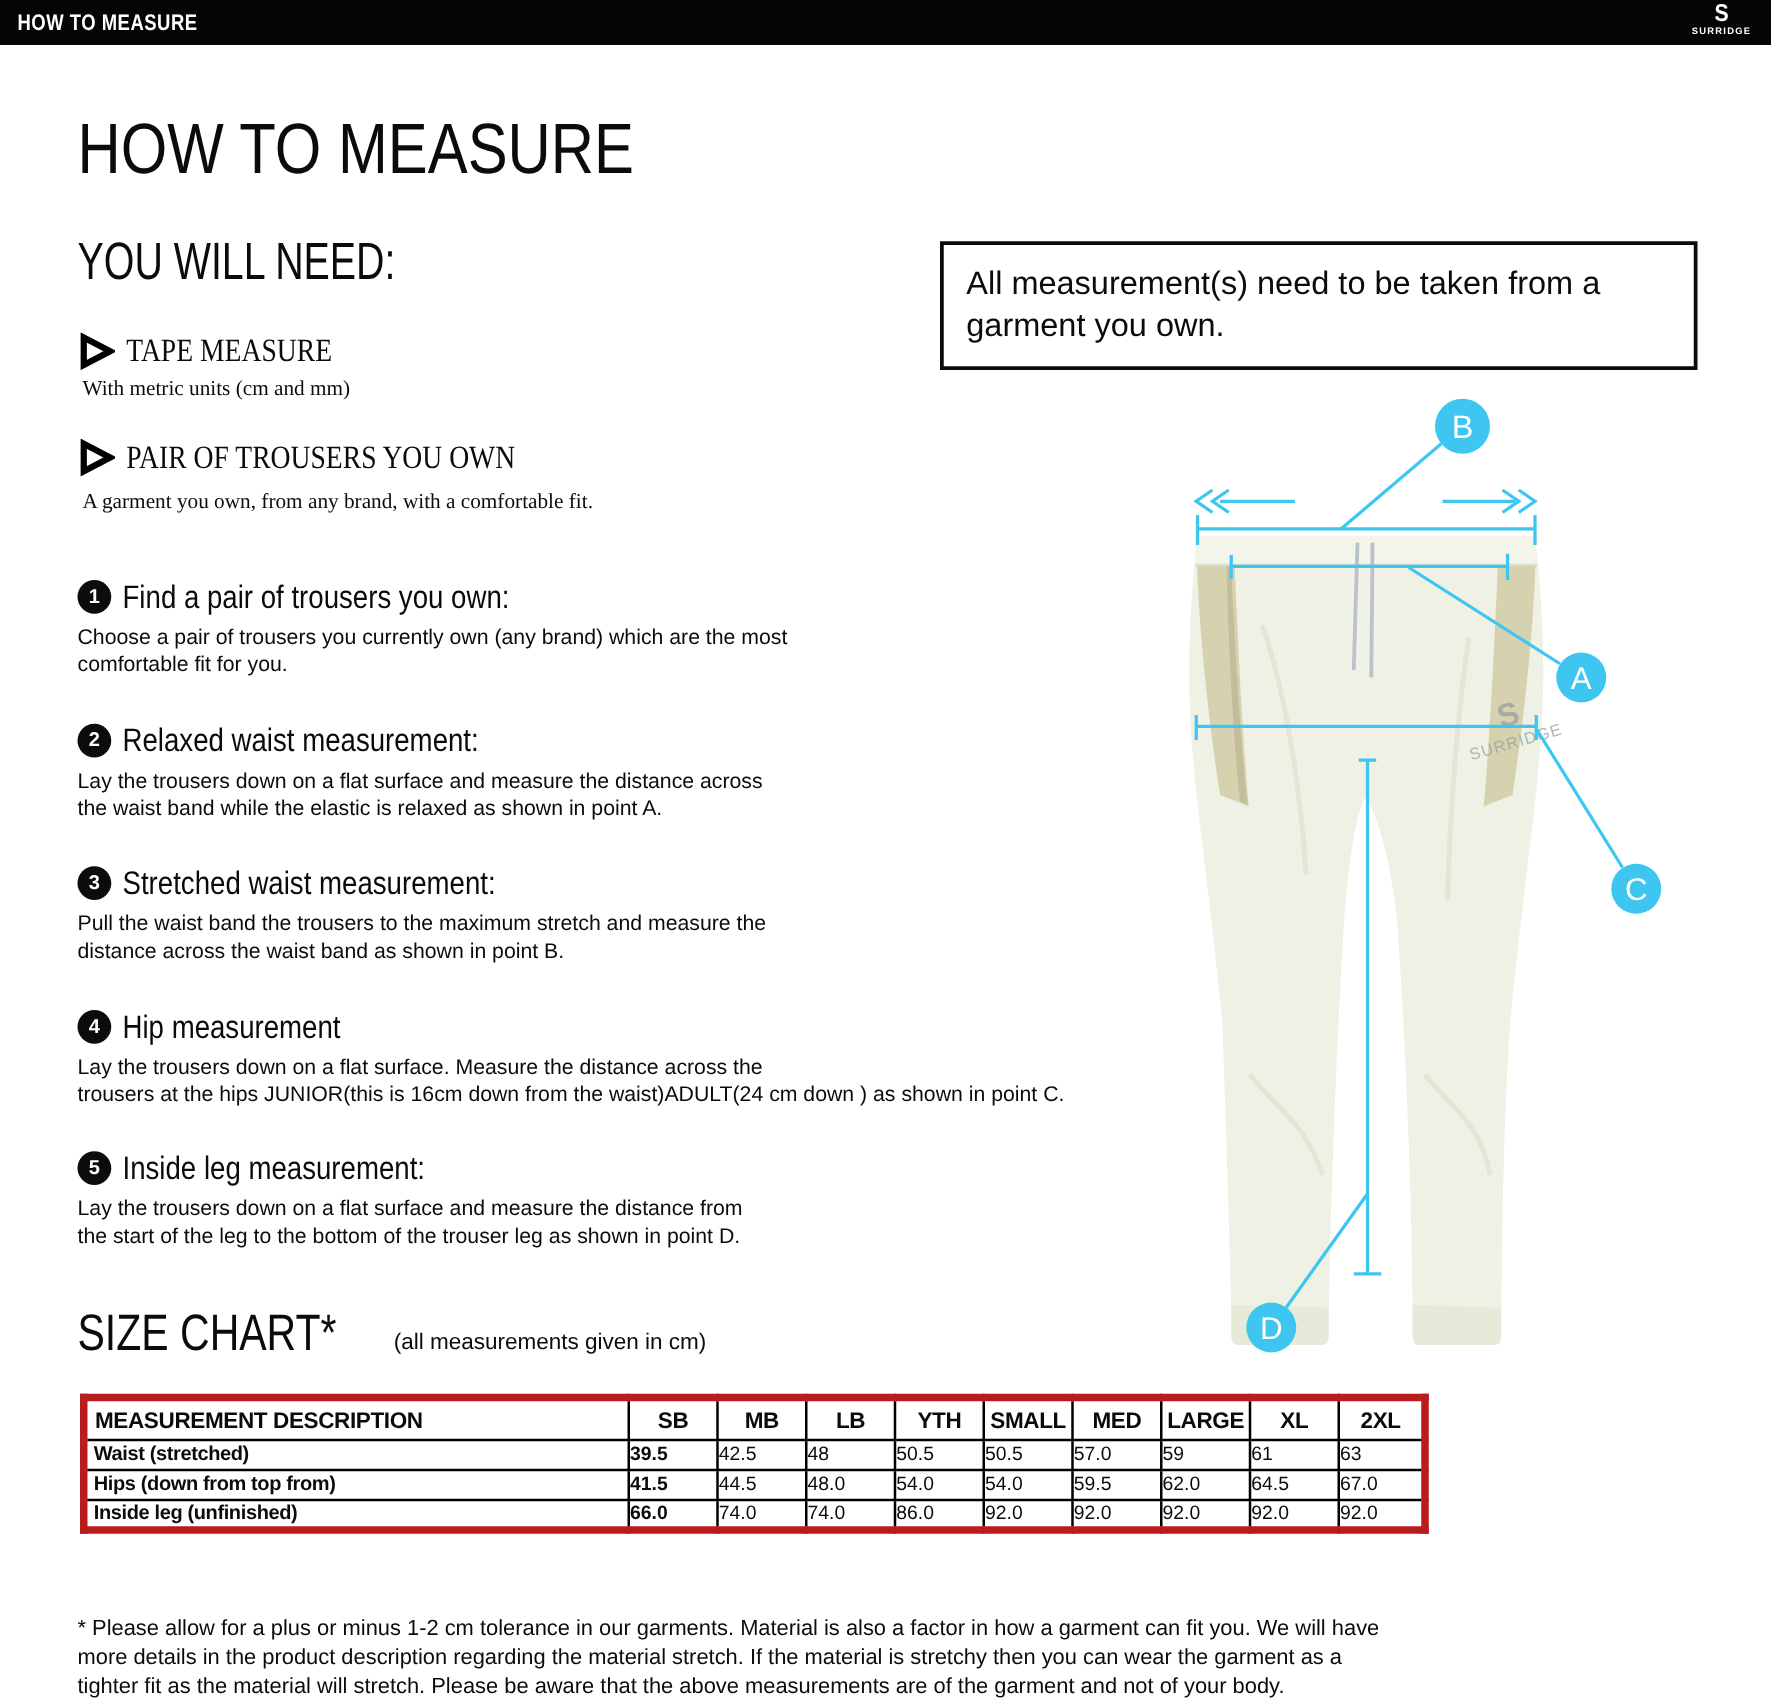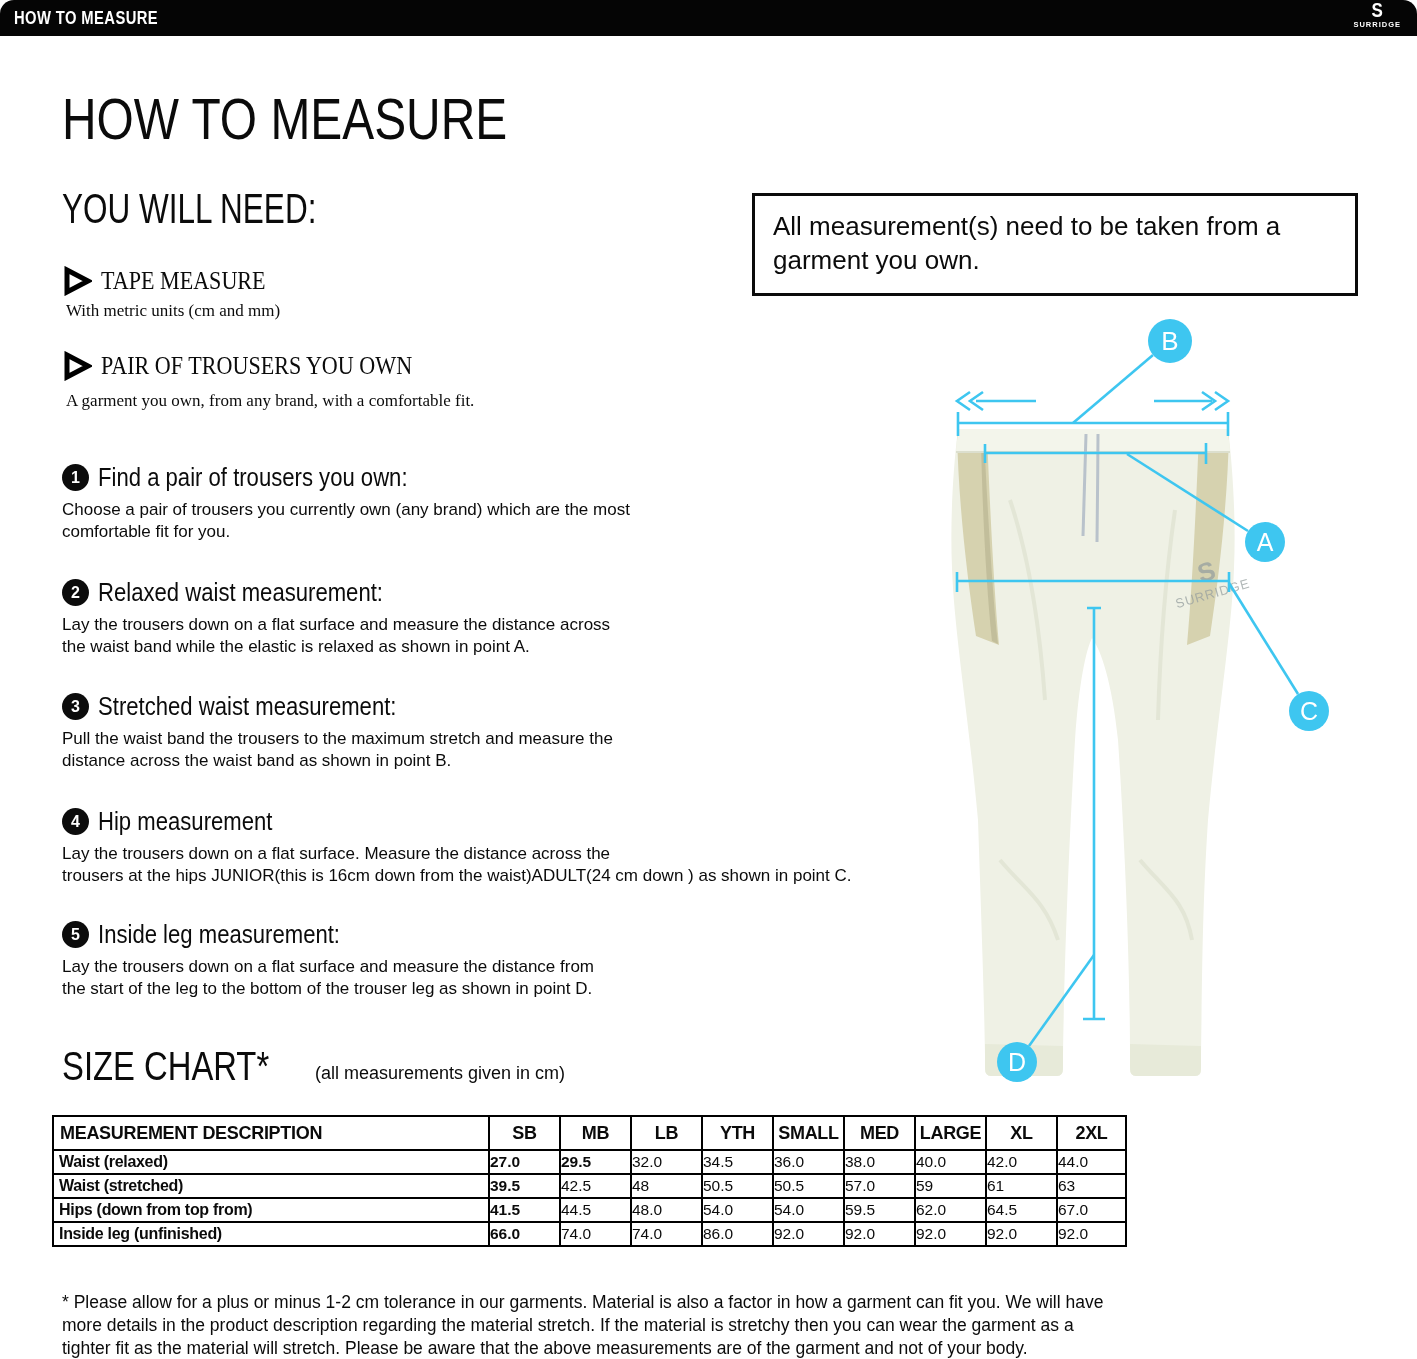--- a/index.html
+++ b/index.html
@@ -1,18 +1,18 @@
 <!DOCTYPE html>
 <html><head>
 <meta charset="utf-8">
 <style>
   * { margin:0; padding:0; box-sizing:border-box; }
   html,body { background:#ffffff; }
   body { font-family:"Liberation Sans", sans-serif; color:#0b0b0b; }
-  .page { position:relative; width:1417px; height:1359px; background:#fff; overflow:hidden;border-radius:14px; }
+  .page { position:relative; width:1417px; height:1359px; background:#fff; overflow:hidden; }
 
   
   .topbar { position:absolute; left:0; top:0; width:1417px; height:36px; background:#050505; display:flex; align-items:center; }
   .topbar-title { color:#fff; font-weight:bold; font-size:18px; margin-left:14px; display:inline-block; transform:scaleX(.82); transform-origin:left center; letter-spacing:.5px; }
   .brand { position:absolute; right:16px; top:2px; display:flex; flex-direction:column; align-items:center; line-height:1; }
   .brand-s { color:#fff; font-weight:900; font-size:17px; transform:scaleY(1.15); }
   .brand-text { color:#fff; font-weight:bold; font-size:7.5px; letter-spacing:1px; margin-top:2px; }
 
   
   .page-title { position:absolute; left:62px; top:86px; font-size:57px; font-weight:500; transform:scaleX(.84); transform-origin:left top; letter-spacing:0; white-space:nowrap; }
@@ -32,21 +32,21 @@
   .step-body { position:absolute; left:62px; font-size:17px; line-height:22px; white-space:pre-line; }
 
   
   .note-box { position:absolute; left:752px; top:193px; width:606px; height:103px; border:3px solid #0b0b0b; padding:13px 18px; }
   .note-text { font-size:26px; line-height:34px; white-space:pre-line; }
 
   
   .diagram { position:absolute; left:940px; top:300px; width:430px; height:810px; }
 
   
-  .size-table { position:absolute; left:52px; top:1115px; width:1073px; border-collapse:collapse; border:2px solid #b91c1c; table-layout:fixed; }
+  .size-table { position:absolute; left:64px; top:1115px; width:1073px; border-collapse:collapse; border:6px solid #b91c1c; table-layout:fixed; }
   .size-table th, .size-table td { border:2px solid #000; vertical-align:middle; overflow:hidden; }
   .size-table thead tr { height:34px; }
   .size-table .metric-row { height:22px; }
   .size-table tbody tr { height:24px; }
   .th-desc { text-align:left !important; padding-left:6px; font-size:21px; letter-spacing:-.5px; }
   .size-table th { font-size:18px; font-weight:bold; letter-spacing:-.3px; }
   .c-label { text-align:left !important; padding-left:5px; font-weight:bold; font-size:16px; letter-spacing:-.3px; }
   .metric { font-size:14.5px; }
   .v { font-size:15.5px; }
   .b { font-weight:bold; }
@@ -227,32 +227,20 @@
         <th>YTH</th>
         <th>SMALL</th>
         <th>MED</th>
         <th>LARGE</th>
         <th>XL</th>
         <th>2XL</th>
       </tr>
     </thead>
     <tbody>
       <tr>
-        <td class="c-label">Waist (relaxed)</td>
-        <td class="v b">27.0</td>
-        <td class="v b">29.5</td>
-        <td class="v">32.0</td>
-        <td class="v">34.5</td>
-        <td class="v">36.0</td>
-        <td class="v">38.0</td>
-        <td class="v">40.0</td>
-        <td class="v">42.0</td>
-        <td class="v">44.0</td>
-      </tr>
-      <tr>
         <td class="c-label">Waist (stretched)</td>
         <td class="v b">39.5</td>
         <td class="v">42.5</td>
         <td class="v">48</td>
         <td class="v">50.5</td>
         <td class="v">50.5</td>
         <td class="v">57.0</td>
         <td class="v">59</td>
         <td class="v">61</td>
         <td class="v">63</td>

